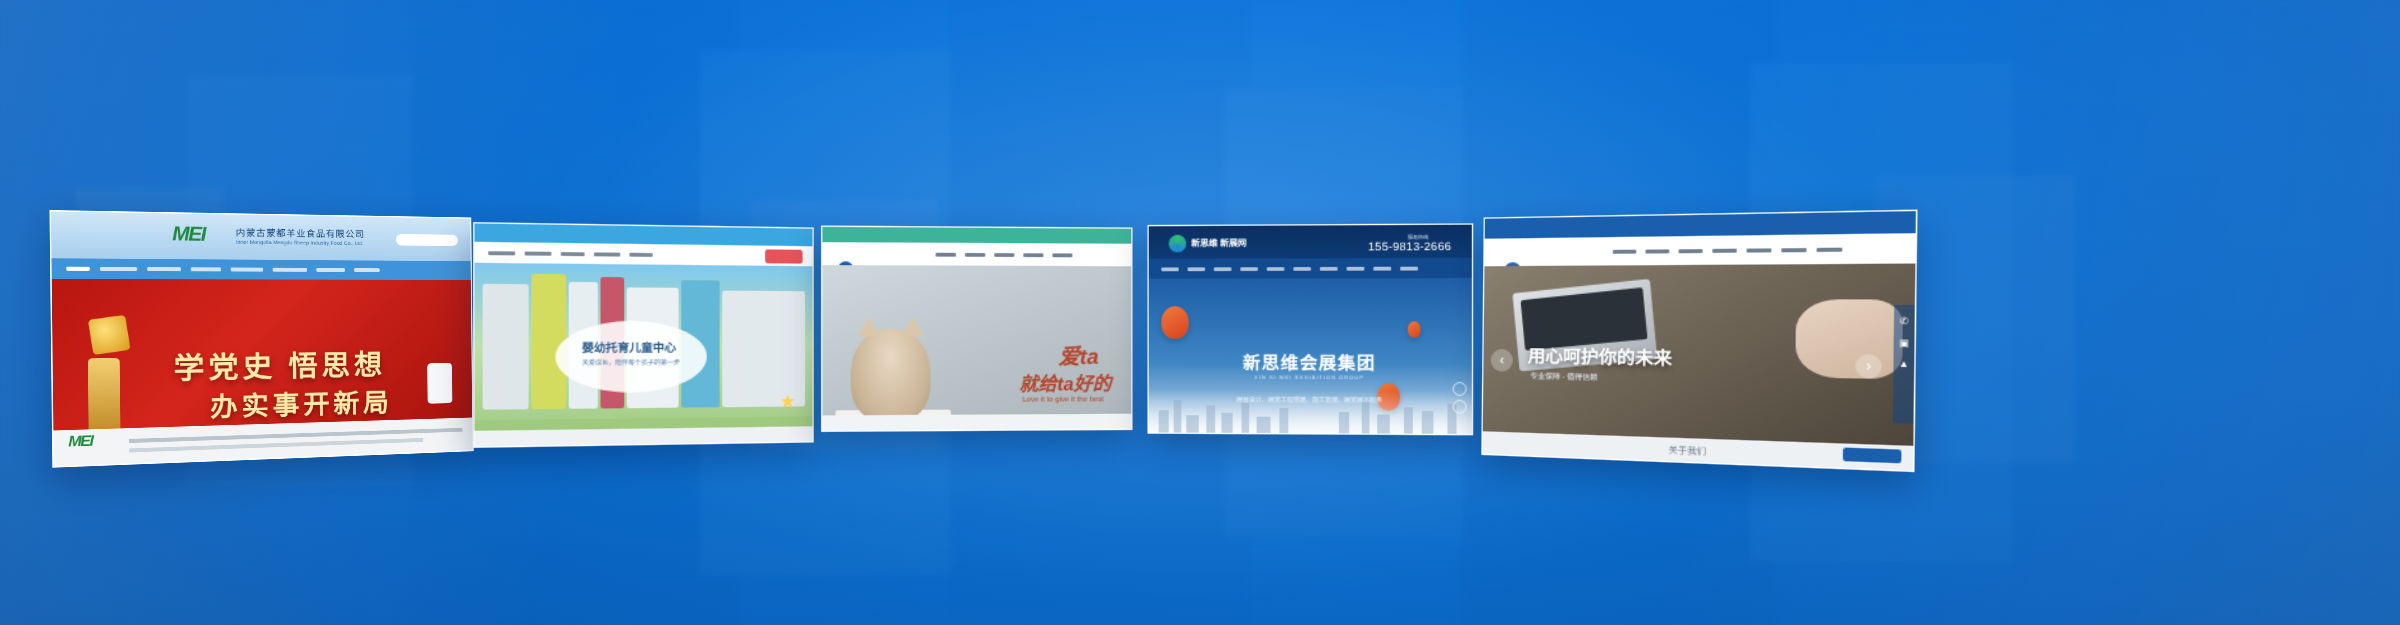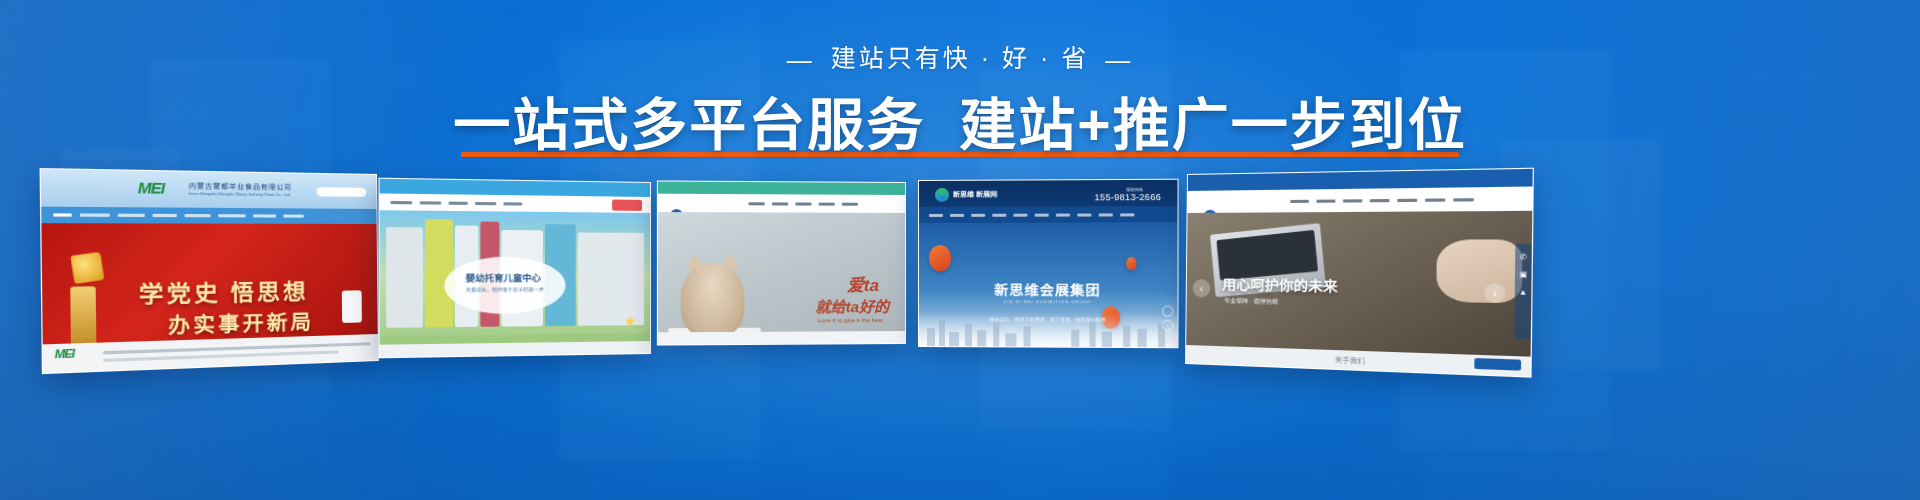--- a/index.html
+++ b/index.html
@@ -180,32 +180,20 @@
     <i style="left:1170px;top:0px;width:250px;height:500px;background:#0a69cc;"></i>
     <i style="left:1400px;top:50px;width:220px;height:400px;background:#2d8fe9;"></i>
     <i style="left:1610px;top:0px;width:310px;height:500px;background:#0c72da;"></i>
     <i style="left:60px;top:150px;width:120px;height:210px;background:#7fb9ef;opacity:.5;"></i>
     <i style="left:600px;top:160px;width:150px;height:200px;background:#8cc2f2;opacity:.45;"></i>
     <i style="left:1500px;top:140px;width:160px;height:230px;background:#85bdf0;opacity:.45;"></i>
   </div>
   <div class="bg-sheen"></div>
   <div class="vignette"></div>
 
-  <div class="copy">
-    <div class="subtitle">
-      <span class="dash">—</span><span>建站只有快 · 好 · 省</span><span class="dash">—</span>
-    </div>
-
-    <div class="headline-wrap">
-      <div class="underline"></div>
-      <div class="headline">
-        <span>一站式多平台服务</span><span class="gap"></span><span>建站+推广一步到位</span>
-      </div>
-    </div>
-  </div>
 
   <div class="cards">
 
     <div class="card" id="card1">
       <div class="card-inner">
         <div class="site-topbar"></div>
         <div class="mei-logo">MEI</div>
         <div class="mei-co">
           <span>内蒙古蒙都羊业食品有限公司</span>
           <small>Inner Mongolia Mengdu Sheep Industry Food Co., Ltd.</small>

